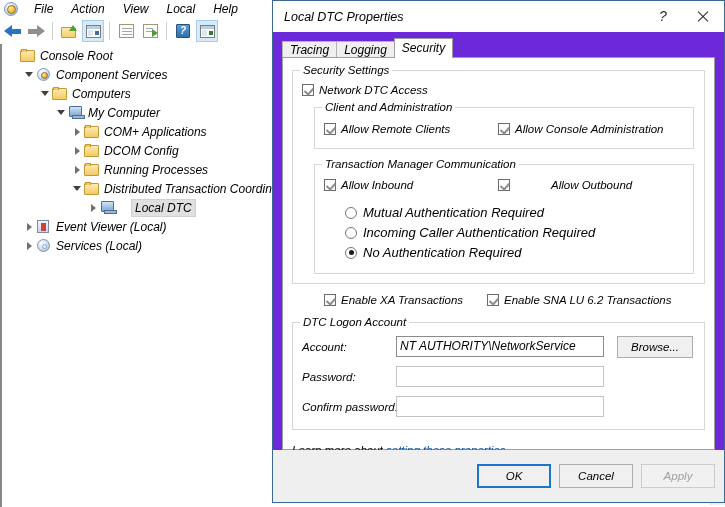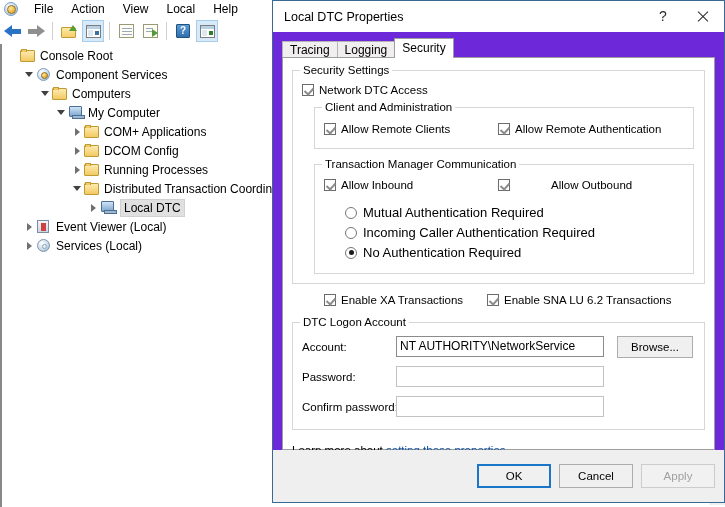--- a/index.html
+++ b/index.html
@@ -5,21 +5,21 @@
   html, body {
     margin: 0; padding: 0;
     width: 725px; height: 507px;
     overflow: hidden;
     background: #ffffff;
     font-family: "Liberation Sans", sans-serif;
     font-size: 11px;
     color: #000000;
     -webkit-font-smoothing: none;
   }
-  #root { position: relative; width: 725px; height: 436px; }
+  #root { position: relative; width: 725px; height: 436px; font-style: italic; }
 
   
   #mmc { position: absolute; left: 0; top: 0; width: 725px; height: 507px; background: #ffffff; }
 
   .menubar {
     position: absolute; left: 0; top: 0; width: 725px; height: 18px;
     background: #ffffff; display: flex; align-items: center;
   }
   .menu-appicon {
     width: 16px; height: 16px; margin-left: 3px; margin-right: 6px;
@@ -120,20 +120,21 @@
 
   
   .tree { position: absolute; left: 0; top: 2px; width: 290px; }
   .tree-row {
     display: flex; align-items: center; height: 19px; padding-left: 4px;
     white-space: nowrap; cursor: default;
   }
   .tree-row.selected > .tree-label {
     background: #e0e0e0; border: 1px solid #d0d0d0; padding: 0 3px;
     box-sizing: border-box;
+    margin-left: 11px;
   }
   .tw {
     width: 14px; height: 14px; display: inline-flex; align-items: center;
     justify-content: center; flex: 0 0 14px;
   }
   .chev {
     width: 0; height: 0; border-top: 4px solid transparent;
     border-bottom: 4px solid transparent; border-left: 5px solid #707070;
   }
   .chev.open {
@@ -531,21 +532,21 @@
           </div>
 
           <div class="group" style="left:21px; top:36px; right:10px; height:42px;">
             <div class="legend">Client and Administration</div>
             <div class="cb checked" style="left:9px; top:15px;">
               <span class="box"></span>
               <span class="lbl">Allow Remote Clients</span>
             </div>
             <div class="cb checked" style="left:183px; top:15px;">
               <span class="box"></span>
-              <span class="lbl">Allow Remote Authentication</span>
+              <span class="lbl">Allow Console Administration</span>
             </div>
           </div>
 
           <div class="group" style="left:21px; top:93px; right:10px; height:110px;">
             <div class="legend">Transaction Manager Communication</div>
             <div class="cb checked" style="left:9px; top:14px;">
               <span class="box"></span>
               <span class="lbl">Allow Inbound</span>
             </div>
             <div class="cb checked" style="left:183px; top:14px;gap:36px;">

